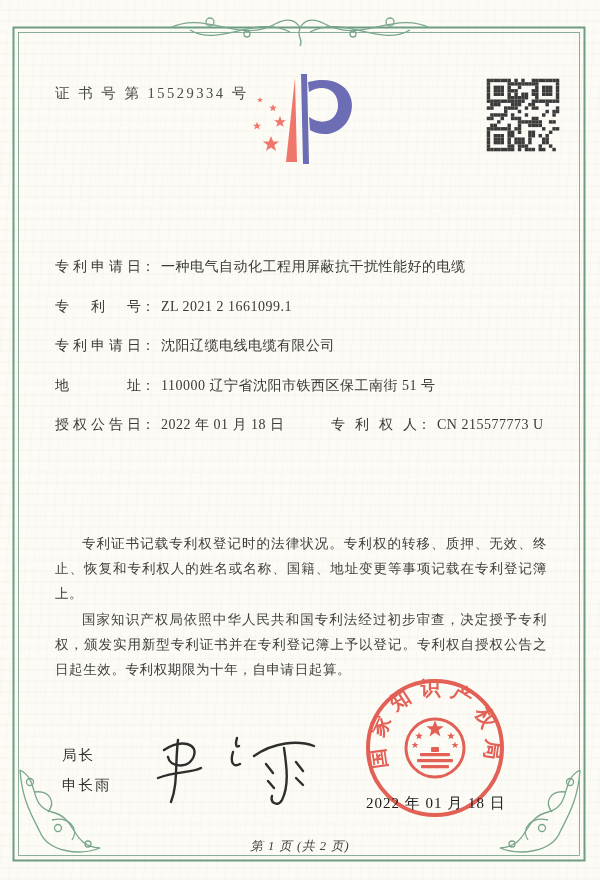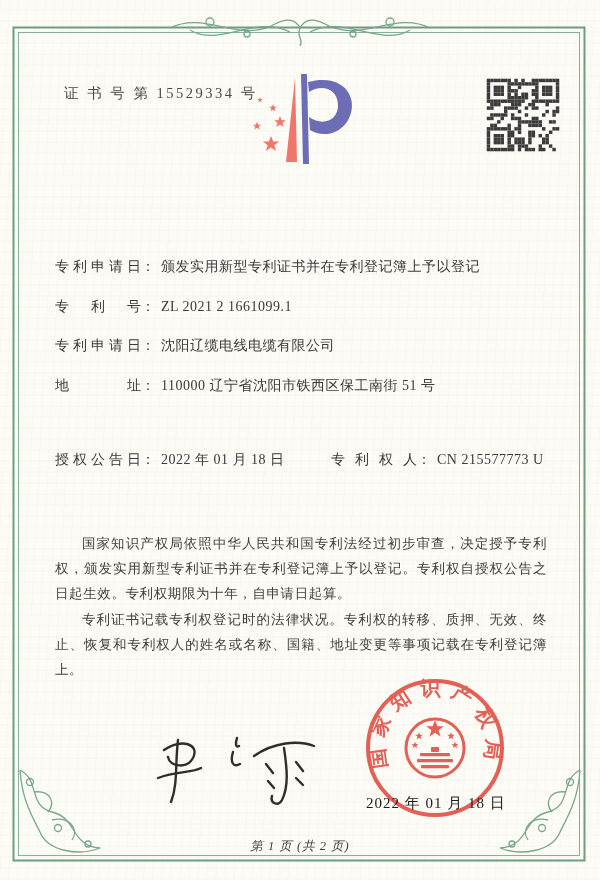--- a/index.html
+++ b/index.html
@@ -12,35 +12,35 @@
     position:relative; width:600px; height:880px; overflow:hidden;
     background:
       repeating-linear-gradient(93deg, rgba(170,200,180,0.05) 0 1px, transparent 1px 9px),
       repeating-linear-gradient(0deg, rgba(200,190,160,0.05) 0 2px, transparent 2px 11px),
       #fcfbf5;
   }
   .frame-svg, .seal-wrap { position:absolute; }
   .frame-svg { left:0; top:0; }
 
   .cert-no {
-    position:absolute; left:64px; top:84px;
+    position:absolute; left:55px; top:84px;
     font-size:14.5px; color:#4a4a4a; letter-spacing:2.5px;
   }
   .logo-wrap { position:absolute; left:233px; top:70px; width:134px; height:108px; }
   .qr-wrap   { position:absolute; left:485px; top:77px; width:76px; height:76px; }
 
   .title {
     position:absolute; left:0; top:182px; width:100%;
     text-align:center; font-size:33px; font-weight:700; color:#3c3c3c;
     letter-spacing:9px; text-indent:9px;
   }
 
   .fields { position:absolute; left:55px; top:258px; width:500px; }
   .field-row { height:39.5px; font-size:14px; color:#3a3a3a; white-space:nowrap; }
-  .field-row.dual { display:flex;margin-top:35px; }
+  .field-row.dual { display:flex; }
   .field-group1 { width:276px; }
   .field-label {
     display:inline-block; width:86px; vertical-align:bottom;
     text-align:justify; text-align-last:justify; color:#3a3a3a;
   }
   .field-colon { display:inline-block; margin-right:6px; }
   .field-value { letter-spacing:0.5px; }
 
   .paras { position:absolute; left:55px; top:531px; width:492px; }
   .para {
@@ -352,21 +352,21 @@
         <rect x="46.63636363636364" y="70.81818181818181" width="3.4545454545454546" height="3.4545454545454546" fill="#3b3b3b"></rect>
         <rect x="53.54545454545455" y="70.81818181818181" width="3.4545454545454546" height="3.4545454545454546" fill="#3b3b3b"></rect>
         <rect x="57" y="70.81818181818181" width="3.4545454545454546" height="3.4545454545454546" fill="#3b3b3b"></rect>
         <rect x="67.36363636363636" y="70.81818181818181" width="3.4545454545454546" height="3.4545454545454546" fill="#3b3b3b"></rect>
       </svg>
   </div>
 
 
   <div class="fields">
     <div class="field-row">
-      <span class="field-label">专利申请日</span><span class="field-colon">：</span><span class="field-value">颁发实用新型专利证书并在专利登记簿上予以登记</span>
+      <span class="field-label">专利申请日</span><span class="field-colon">：</span><span class="field-value">一种电气自动化工程用屏蔽抗干扰性能好的电缆</span>
     </div>
     <div class="field-row">
       <span class="field-label">专利号</span><span class="field-colon">：</span><span class="field-value">ZL 2021 2 1661099.1</span>
     </div>
     <div class="field-row">
       <span class="field-label">专利申请日</span><span class="field-colon">：</span><span class="field-value">沈阳辽缆电线电缆有限公司</span>
     </div>
     <div class="field-row">
       <span class="field-label">地址</span><span class="field-colon">：</span><span class="field-value">110000  辽宁省沈阳市铁西区保工南街 51 号</span>
     </div>
@@ -374,24 +374,28 @@
       <span class="field-group1">
         <span class="field-label">授权公告日</span><span class="field-colon">：</span><span class="field-value">2022 年 01 月 18 日</span>
       </span>
       <span>
         <span class="field-label">专利权人</span><span class="field-colon">：</span><span class="field-value">CN 215577773 U</span>
       </span>
     </div>
   </div>
 
   <div class="paras">
+    <p class="para">专利证书记载专利权登记时的法律状况。专利权的转移、质押、无效、终止、恢复和专利权人的姓名或名称、国籍、地址变更等事项记载在专利登记簿上。</p>
     <p class="para">国家知识产权局依照中华人民共和国专利法经过初步审查，决定授予专利权，颁发实用新型专利证书并在专利登记簿上予以登记。专利权自授权公告之日起生效。专利权期限为十年，自申请日起算。</p>
-    <p class="para">专利证书记载专利权登记时的法律状况。专利权的转移、质押、无效、终止、恢复和专利权人的姓名或名称、国籍、地址变更等事项记载在专利登记簿上。</p>
-  </div>
-
+  </div>
+
+  <div class="officer">
+    <div>局长</div>
+    <div>申长雨</div>
+  </div>
 
   <div class="sig-wrap">
     <svg width="190" height="86" viewBox="0 0 190 86" fill="none" stroke="#2e2e2e" stroke-width="2.4" stroke-linecap="round">
       <path d="M40,14 C37,38 40,58 33,76"></path>
       <path d="M26,24 C44,12 62,18 55,32 C49,43 32,41 30,31"></path>
       <path d="M20,52 C38,45 54,47 63,42"></path>
       <path d="M95,26 C92,36 95,42 102,38"></path>
       <path d="M99,12 C97,18 98,22 101,20"></path>
       <path d="M116,30 C136,16 160,14 176,20"></path>
       <path d="M146,22 C149,42 151,60 144,74 C140,81 132,77 134,70"></path>

